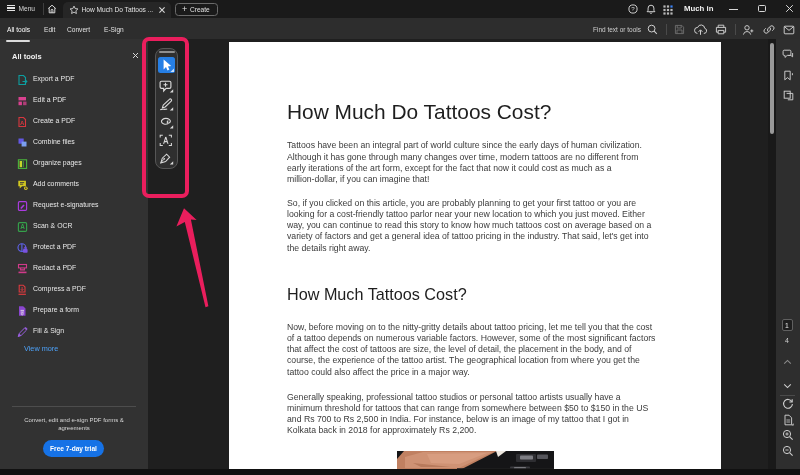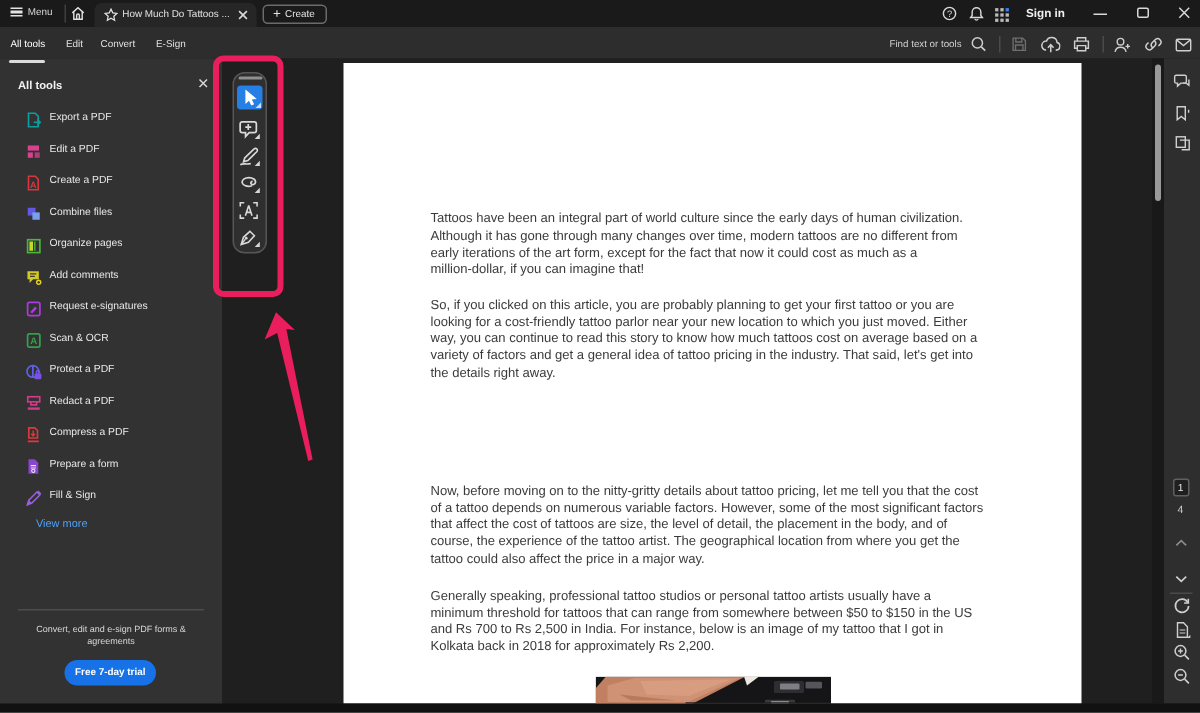--- a/index.html
+++ b/index.html
@@ -22,22 +22,24 @@
 <body>
 <div id="app">
 <div id="titlebar" class="abs"></div>
 <div id="toolbar" class="abs"></div>
 <div id="sidebar" class="abs"></div>
 <div id="docarea" class="abs"></div>
 <div id="page" class="abs"></div>
 <div id="rightrail" class="abs"></div>
 <div id="blackbar" class="abs"></div>
 
+<div class="t" style="left:287px;top:102.2px;font-size:20.9px;line-height:20.9px;color:#1e1e1e;">How Much Do Tattoos Cost?</div>
 <div class="t body" style="top:140.4px;">Tattoos have been an integral part of world culture since the early days of human civilization.<br>Although it has gone through many changes over time, modern tattoos are no different from<br>early iterations of the art form, except for the fact that now it could cost as much as a<br>million-dollar, if you can imagine that!</div>
 <div class="t body" style="top:197.9px;">So, if you clicked on this article, you are probably planning to get your first tattoo or you are<br>looking for a cost-friendly tattoo parlor near your new location to which you just moved. Either<br>way, you can continue to read this story to know how much tattoos cost on average based on a<br>variety of factors and get a general idea of tattoo pricing in the industry. That said, let's get into<br>the details right away.</div>
+<div class="t" style="left:287px;top:285.8px;font-size:16.2px;line-height:16.2px;color:#1e1e1e;">How Much Tattoos Cost?</div>
 <div class="t body" style="top:321.9px;">Now, before moving on to the nitty-gritty details about tattoo pricing, let me tell you that the cost<br>of a tattoo depends on numerous variable factors. However, some of the most significant factors<br>that affect the cost of tattoos are size, the level of detail, the placement in the body, and of<br>course, the experience of the tattoo artist. The geographical location from where you get the<br>tattoo could also affect the price in a major way.</div>
 <div class="t body" style="top:391.7px;">Generally speaking, professional tattoo studios or personal tattoo artists usually have a<br>minimum threshold for tattoos that can range from somewhere between $50 to $150 in the US<br>and Rs 700 to Rs 2,500 in India. For instance, below is an image of my tattoo that I got in<br>Kolkata back in 2018 for approximately Rs 2,200.</div>
 
 <div class="abs" style="left:396.5px;top:451px;width:157px;height:18px;overflow:hidden;">
 <svg width="157" height="19" viewBox="0 0 157 19">
 <rect x="0" y="0" width="157" height="19" fill="#151517"></rect>
 <polygon points="0,8 7,0 100,0 63,19 0,19" fill="#c08061"></polygon>
 <polygon points="8,6 26,1 96,1 62,17 8,17" fill="#cf9274"></polygon>
 <polygon points="30,3 90,2 62,13 34,12" fill="#d89d80"></polygon>
 <polygon points="16,12 54,16 24,16" fill="#b87a5c"></polygon>
@@ -139,21 +141,21 @@
 <rect x="0.4" y="3.9" width="2.2" height="2.2"></rect>
           <rect x="3.9" y="3.9" width="2.2" height="2.2"></rect>
           <rect x="7.4" y="3.9" width="2.2" height="2.2"></rect>
 <rect x="0.4" y="7.4" width="2.2" height="2.2"></rect>
           <rect x="3.9" y="7.4" width="2.2" height="2.2"></rect>
           <rect x="7.4" y="7.4" width="2.2" height="2.2"></rect>
 </g>
 <rect x="7.4" y="0.4" width="2.2" height="2.2" fill="#3b82f6"></rect>
 </svg>
 </div>
-<div class="t" style="left:684px;top:4.4px;font-size:7.8px;line-height:9px;font-weight:bold;color:#f0f0f0;">Sign in</div>
+<div class="t" style="left:684px;top:4.4px;font-size:7.8px;line-height:9px;font-weight:bold;color:#f0f0f0;">Much in</div>
 <div class="abs" style="left:729px;top:8.6px;width:9px;height:1.1px;background:#d8d8d8;"></div>
 <div class="abs" style="left:758px;top:4.8px;width:7.6px;height:7.6px;border:1.1px solid #d8d8d8;border-radius:1.5px;"></div>
 <svg class="ic" style="left:784.5px;top:4.4px;" width="9" height="9" viewBox="0 0 9 9">
 <path d="M1.2,1.2 L7.8,7.8 M7.8,1.2 L1.2,7.8" stroke="#d8d8d8" stroke-width="1.0"></path>
 </svg>
 
 <div class="t" style="left:7px;top:26.2px;font-size:6.6px;line-height:8px;color:#ffffff;">All tools</div>
 <div class="abs" style="left:6.3px;top:40.2px;width:24px;height:1.7px;background:#dcdcdc;border-radius:1px;"></div>
 <div class="t" style="left:44px;top:26.2px;font-size:6.6px;line-height:8px;color:#e0e0e0;">Edit</div>
 <div class="t" style="left:67px;top:26.2px;font-size:6.6px;line-height:8px;color:#e0e0e0;">Convert</div>

